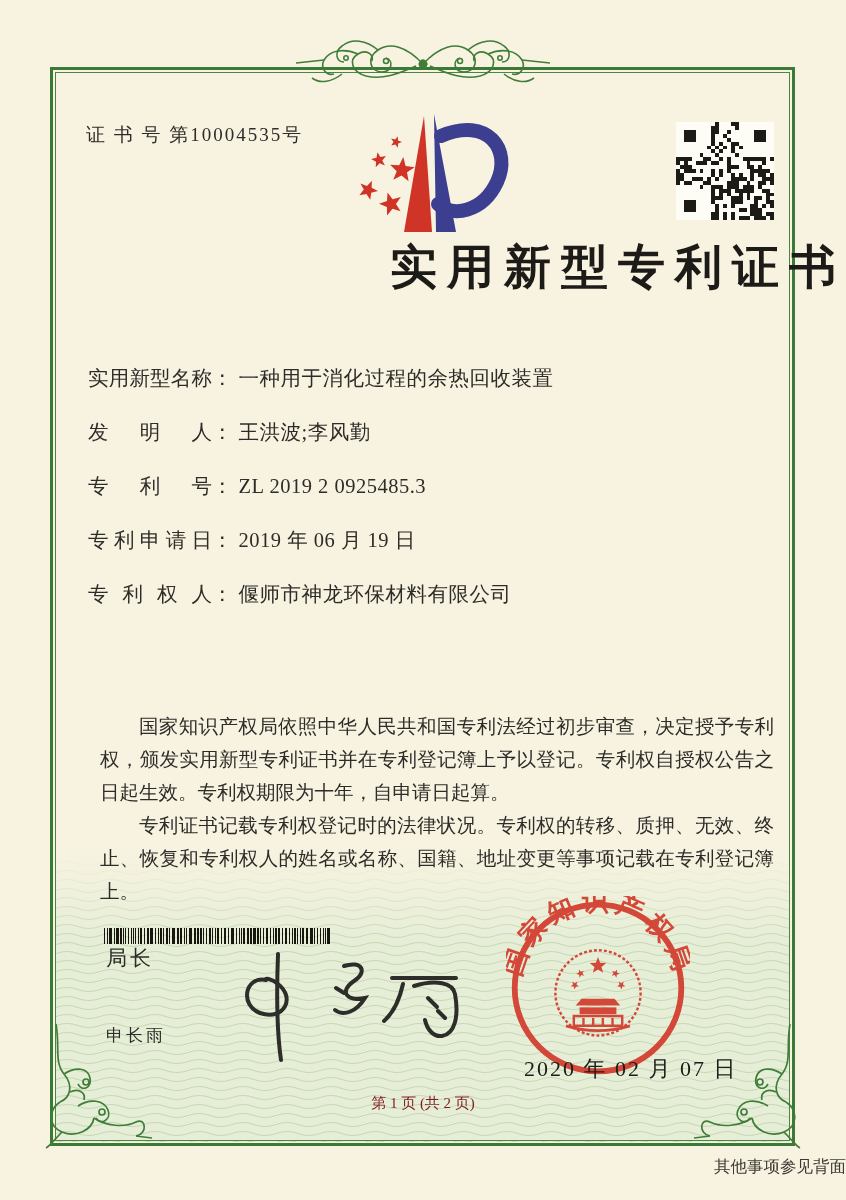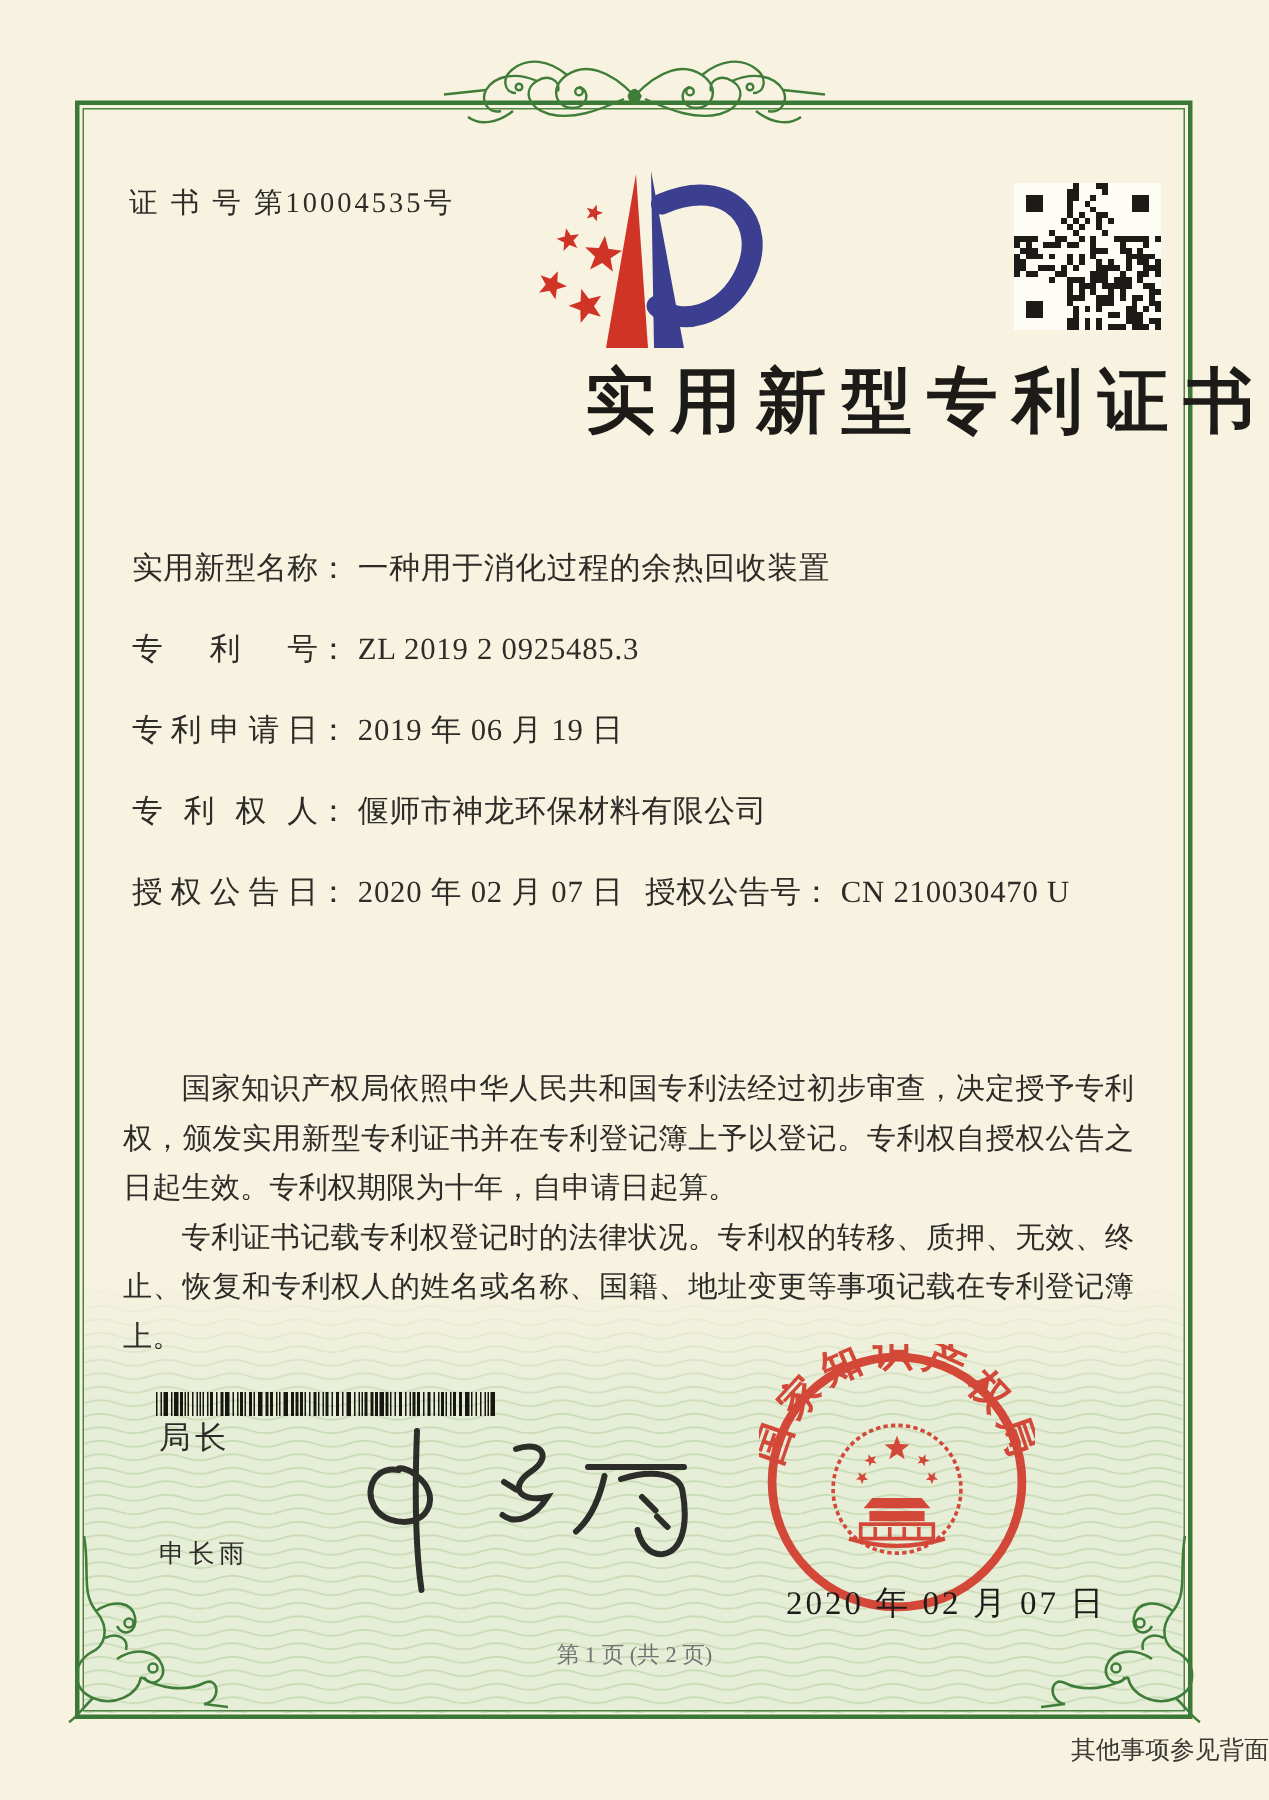--- a/index.html
+++ b/index.html
@@ -31,31 +31,31 @@
     position:absolute;left:0;top:236px;width:846px;text-align:right;
     font-size:47px;font-weight:bold;letter-spacing:10px;color:#1c1b18;
   }
   .fields{position:absolute;left:88px;top:364px;width:680px;font-size:20.5px;}
   .row{position:relative;height:28px;margin-bottom:26px;white-space:nowrap;}
   .lbl{display:inline-block;width:124px;text-align:justify;text-align-last:justify;vertical-align:top;}
   .colon{display:inline-block;margin-right:6px;}
   .val{letter-spacing:0.5px;text-align:center;}
   .grant-right{position:absolute;left:342px;top:0;}
   .grant-right .lbl{width:104px;}
-  .paras{position:absolute;left:82px;top:710px;width:674px;font-size:19.5px;line-height:33px;text-align:justify;}
+  .paras{position:absolute;left:100px;top:710px;width:674px;font-size:19.5px;line-height:33px;text-align:justify;}
   .paras p{margin:0;text-indent:2em;}
   .barcode{position:absolute;left:104px;top:928px;width:226px;height:16px;}
   .signer-title{position:absolute;left:106px;top:944px;font-size:21px;letter-spacing:3px;
     font-family:"Liberation Sans","DejaVu Sans",sans-serif;}
   .signer-name{position:absolute;left:106px;top:1024px;font-size:17px;letter-spacing:3px;
     font-family:"Liberation Sans","DejaVu Sans",sans-serif;}
   .signature{position:absolute;left:226px;top:938px;width:252px;height:128px;}
   .seal{position:absolute;left:506px;top:896px;width:184px;height:184px;opacity:.92;}
   .seal-date{position:absolute;left:524px;top:1054px;font-size:22px;letter-spacing:2px;color:#1d1c19;}
-  .footer-page{position:absolute;left:0;top:1094px;width:846px;text-align:center;font-size:15px;color:#737373;}
+  .footer-page{position:absolute;left:0;top:1094px;width:846px;text-align:center;font-size:15px;color:#7f1d1d;}
   .back-note{position:absolute;left:0;top:1156px;width:846px;text-align:right;font-size:16.5px;color:#3a3833;}
   .ornament-top{position:absolute;left:294px;top:34px;width:258px;height:58px;z-index:3;}
   .corner-fl{position:absolute;width:112px;height:128px;z-index:3;}
   .corner-bl{left:40px;top:1022px;}
   .corner-br{left:694px;top:1022px;transform:scaleX(-1);}
 </style>
 </head>
 <body>
 
 <div class="sheet">
@@ -370,33 +370,30 @@
         <rect x="24" y="24" width="1" height="1" fill="#1c1b18"></rect>
       </svg>
 
     <div class="title">实用新型专利证书</div>
 
     <div class="fields">
       <div class="row">
         <span class="lbl">实用新型名称</span><span class="colon">：</span><span class="val">一种用于消化过程的余热回收装置</span>
       </div>
       <div class="row">
+        <span class="lbl">发明人</span><span class="colon">：</span><span class="val">王洪波;李风勤</span>
+      </div>
+      <div class="row">
         <span class="lbl">专利号</span><span class="colon">：</span><span class="val">ZL 2019 2 0925485.3</span>
       </div>
       <div class="row">
         <span class="lbl">专利申请日</span><span class="colon">：</span><span class="val">2019 年 06 月 19 日</span>
       </div>
       <div class="row">
         <span class="lbl">专利权人</span><span class="colon">：</span><span class="val">偃师市神龙环保材料有限公司</span>
-      </div>
-      <div class="row">
-        <span class="lbl">授权公告日</span><span class="colon">：</span><span class="val">2020 年 02 月 07 日</span>
-        <span class="grant-right">
-          <span class="lbl">授权公告号</span><span class="colon">：</span><span class="val">CN 210030470 U</span>
-        </span>
       </div>
     </div>
 
     <div class="paras">
       <p>国家知识产权局依照中华人民共和国专利法经过初步审查，决定授予专利权，颁发实用新型专利证书并在专利登记簿上予以登记。专利权自授权公告之日起生效。专利权期限为十年，自申请日起算。</p>
       <p>专利证书记载专利权登记时的法律状况。专利权的转移、质押、无效、终止、恢复和专利权人的姓名或名称、国籍、地址变更等事项记载在专利登记簿上。</p>
     </div>
 
     <svg class="barcode" id="barcode-svg" viewBox="0 0 226 16" preserveAspectRatio="none">
         <rect x="0" y="0" width="1" height="16" fill="#17160f"></rect>

